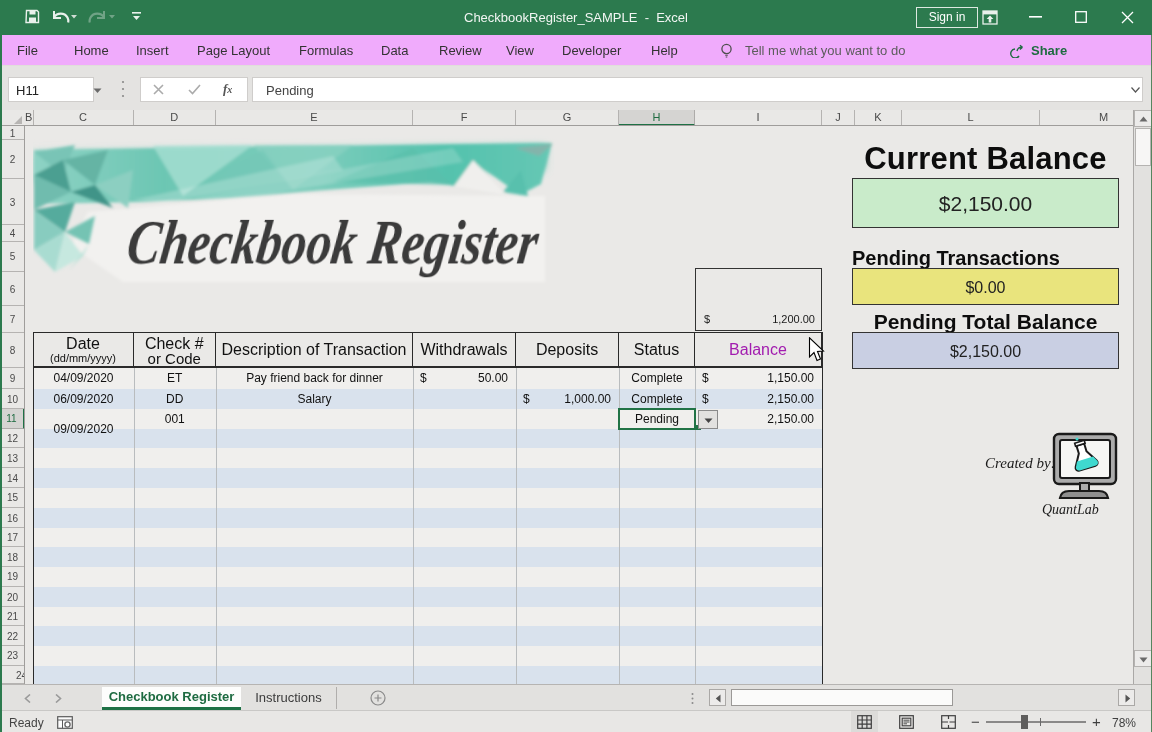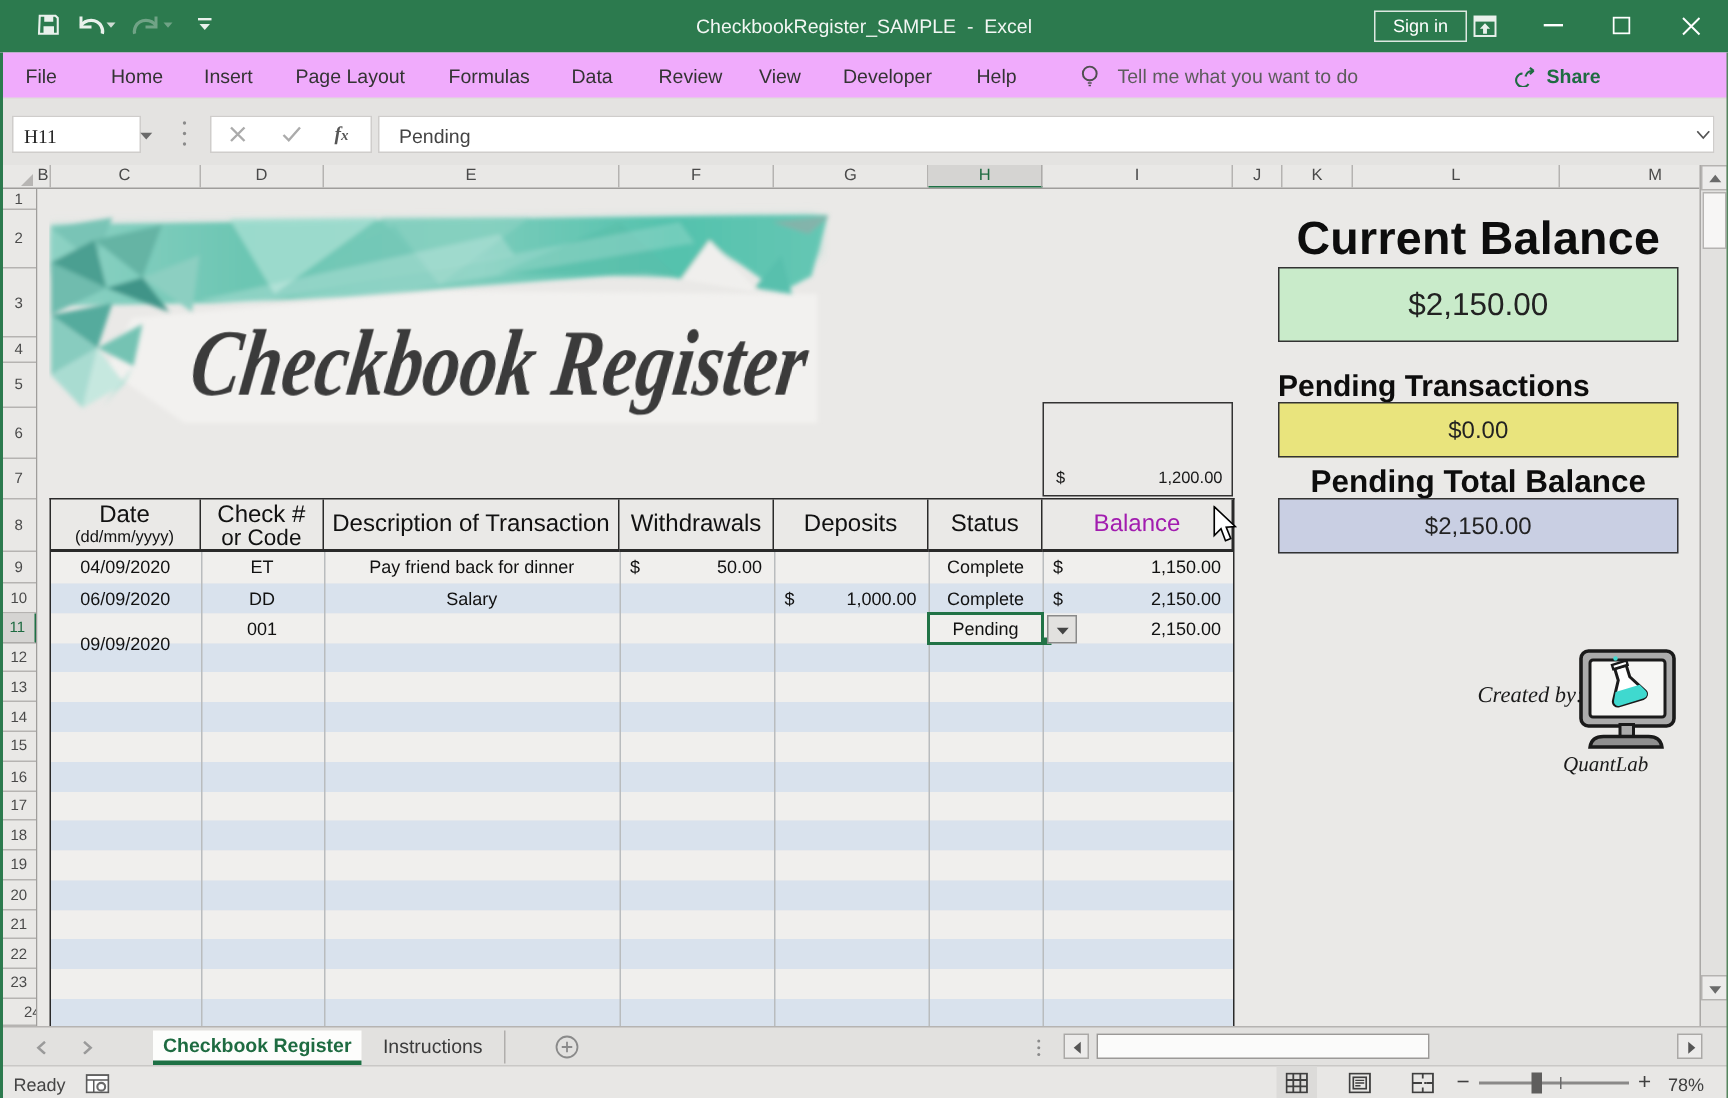--- a/index.html
+++ b/index.html
@@ -73,21 +73,21 @@
   <path d="M5.8 10.5 h3.4 M6.2 12.3 h2.6 M6.7 14 h1.6" stroke="#4f4f4f" stroke-width="1.1"></path>
  </svg>
  <div class="abs" style="left:745px;top:8px;font-size:13px;color:#5c5c5c;">Tell me what you want to do</div>
  <svg class="abs" style="left:1010px;top:9px" width="15" height="14" viewBox="0 0 15 14">
   <path d="M5 5 a4.5 4.5 0 1 0 4 7" fill="none" stroke="#1e6b41" stroke-width="1.4"></path>
   <path d="M7 7 C8 3.5 10.5 3 12.5 3.2 M12.5 3.2 l-2.6 -2 M12.5 3.2 l-2.6 2.2" fill="none" stroke="#1e6b41" stroke-width="1.4"></path>
  </svg>
  <div class="abs" style="left:1031px;top:8px;font-size:13px;font-weight:bold;color:#1e6b41;">Share</div>
 </div>
 <div class="abs" style="left:0;top:66px;width:1152px;height:44px;background:#e4e3e1;">
- <div class="abs" style="left:8px;top:11px;width:86px;height:25px;background:#fff;border:1px solid #cfcdcb;font-family:Liberation Serif, serif;">
+ <div class="abs" style="left:8px;top:11px;width:86px;height:25px;background:#fff;border:1px solid #cfcdcb;">
   <span class="abs" style="left:7px;top:5px;font-size:13px;color:#222;">H11</span>
   <svg class="abs" style="left:84px;top:10px" width="9" height="6" viewBox="0 0 9 6">
         <path d="M0.5 0.5 l4 4.5 l4 -4.5 z" fill="#6a6a6a"></path>
       </svg>
  </div>
  <svg class="abs" style="left:120px;top:13px" width="6" height="20" viewBox="0 0 6 20">
   <circle cx="3" cy="3" r="1.1" fill="#8a8a8a"></circle>
       <circle cx="3" cy="10" r="1.1" fill="#8a8a8a"></circle>
       <circle cx="3" cy="17" r="1.1" fill="#8a8a8a"></circle>
  </svg>

